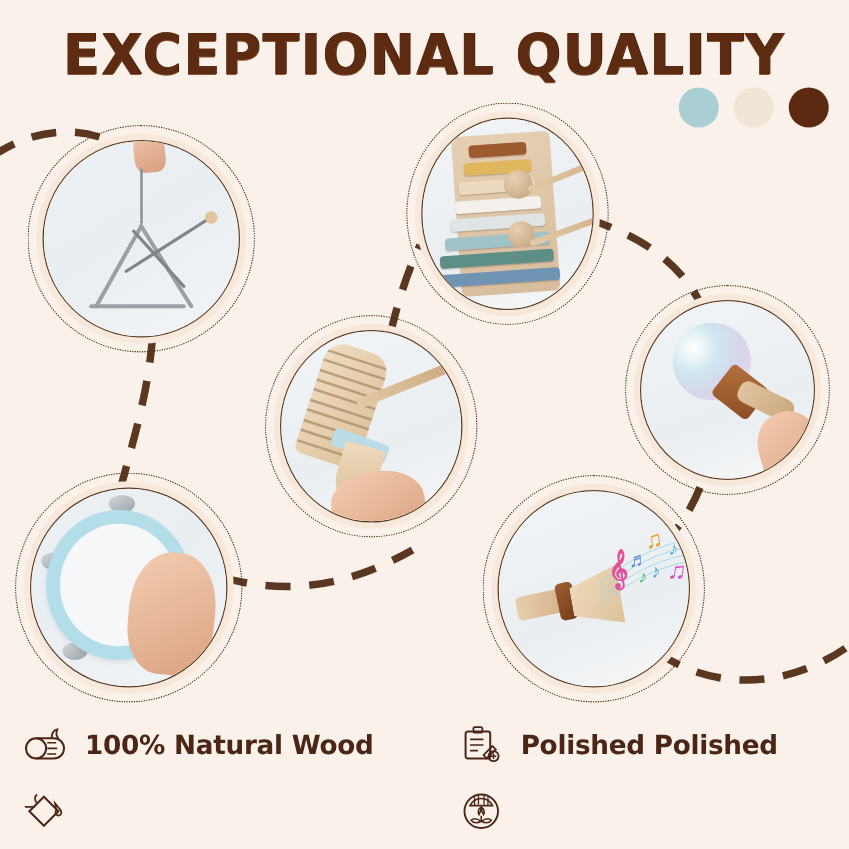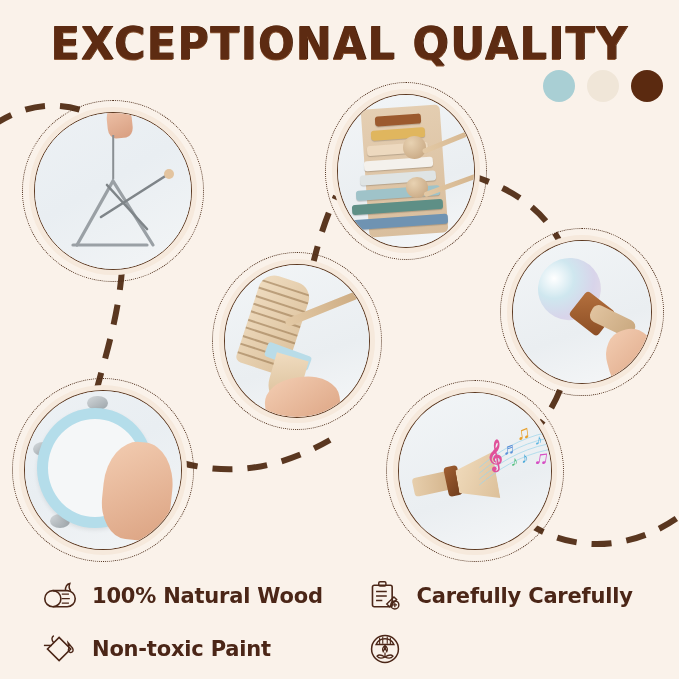--- a/index.html
+++ b/index.html
@@ -188,21 +188,21 @@
   }
 
   
   #features{
     position:absolute; left:0; top:570px; width:679px; height:105px;
     display:grid; grid-template-columns:1fr 1fr; grid-template-rows:1fr 1fr;
     column-gap:10px;
   }
   .feature{
     display:flex; align-items:center; gap:14px;
-    padding-left:42px;
+    padding-left:18px;
   }
   .feature:nth-child(2n){ padding-left:22px; }
   .feat-icon{ width:36px; height:34px; flex:0 0 36px; }
   .feat-label{
     font-family:"DejaVu Sans", sans-serif;
     font-weight:bold;
     font-size:21px;
     color:#4b2617;
     white-space:nowrap;
     letter-spacing:-0.2px;
@@ -385,31 +385,30 @@
 
   <div class="feature">
     <svg class="feat-icon" viewBox="0 0 40 38">
       <rect x="6" y="7" width="22" height="24" rx="2" fill="none" stroke="#4b2617" stroke-width="1.8"></rect>
       <rect x="13" y="3" width="8" height="5" rx="1.5" fill="none" stroke="#4b2617" stroke-width="1.6"></rect>
       <path d="M10 14 h12 M10 19 h12 M10 24 h7" stroke="#4b2617" stroke-width="1.5" fill="none"></path>
       <path d="M22 28 l8 -8 l3 3 l-8 8 z" fill="none" stroke="#4b2617" stroke-width="1.6"></path>
       <circle cx="31" cy="29" r="4.5" fill="none" stroke="#4b2617" stroke-width="1.6"></circle>
       <path d="M31 26.5 v5 M28.5 29 h5" stroke="#4b2617" stroke-width="1.4"></path>
     </svg>
-    <span class="feat-label">Carefully Carefully</span>
+    <span class="feat-label">Polished Polished</span>
   </div>
 
   <div class="feature">
     <svg class="feat-icon" viewBox="0 0 40 38">
       <path d="M6 19 l13 -13 l13 13 l-13 13 z" fill="none" stroke="#4b2617" stroke-width="1.8"></path>
       <path d="M13 12 q-4 -5 0 -8" fill="none" stroke="#4b2617" stroke-width="1.6"></path>
       <path d="M2 15 h9" stroke="#4b2617" stroke-width="1.6"></path>
       <path d="M29 12 l5 6 q2 4 -2 5 q-4 -1 -2 -5 z" fill="none" stroke="#4b2617" stroke-width="1.6"></path>
     </svg>
-    <span class="feat-label">Non-toxic Paint</span>
   </div>
 
   <div class="feature">
     <svg class="feat-icon" viewBox="0 0 40 38">
       <circle cx="20" cy="19" r="15" fill="none" stroke="#4b2617" stroke-width="1.7"></circle>
       <path d="M10 14 a11 11 0 0 1 20 0 z" fill="none" stroke="#4b2617" stroke-width="1.5"></path>
       <path d="M14 6.5 v7 M17.5 5 v8 M22.5 5 v8 M26 6.5 v7" stroke="#4b2617" stroke-width="1.2"></path>
       <path d="M20 15 q-4 3 -2 7 q2 -3 2 -7 q0 4 2 7 q2 -4 -2 -7 z" fill="none" stroke="#4b2617" stroke-width="1.4"></path>
       <path d="M20 23 v5" stroke="#4b2617" stroke-width="1.4"></path>
       <path d="M20 28 q-6 -4 -9 -1 q3 4 9 1 z" fill="none" stroke="#4b2617" stroke-width="1.4"></path>

